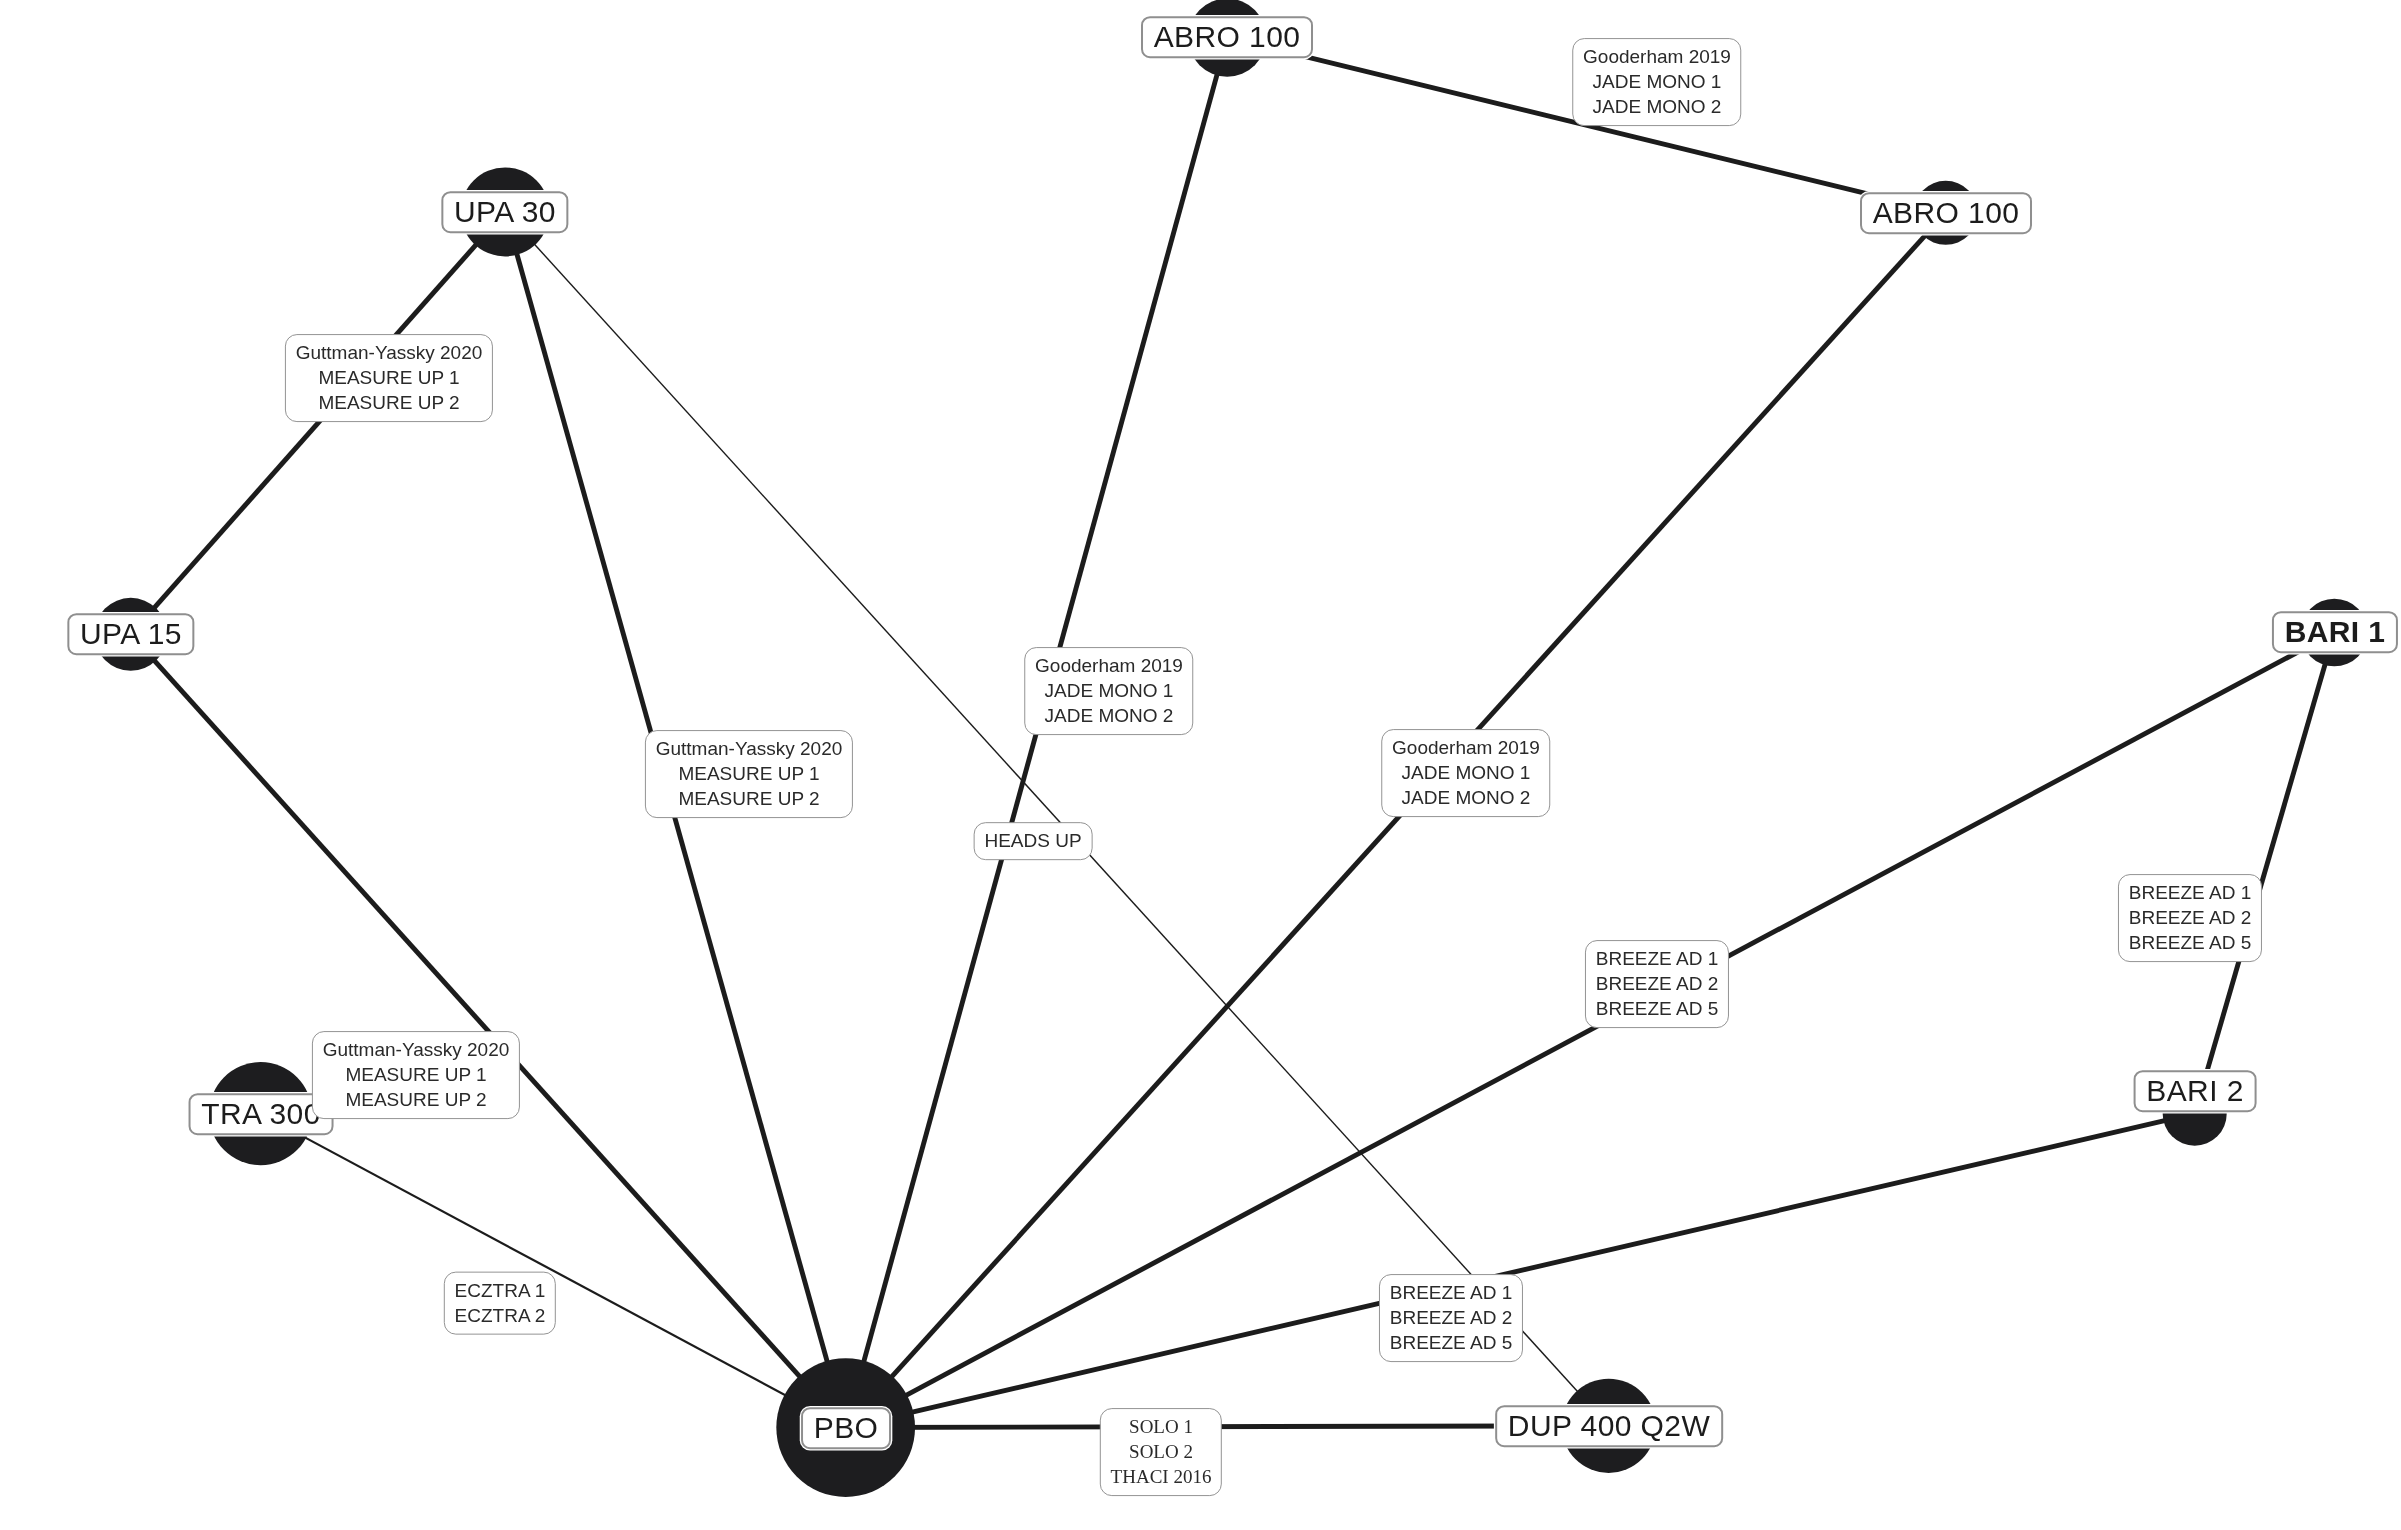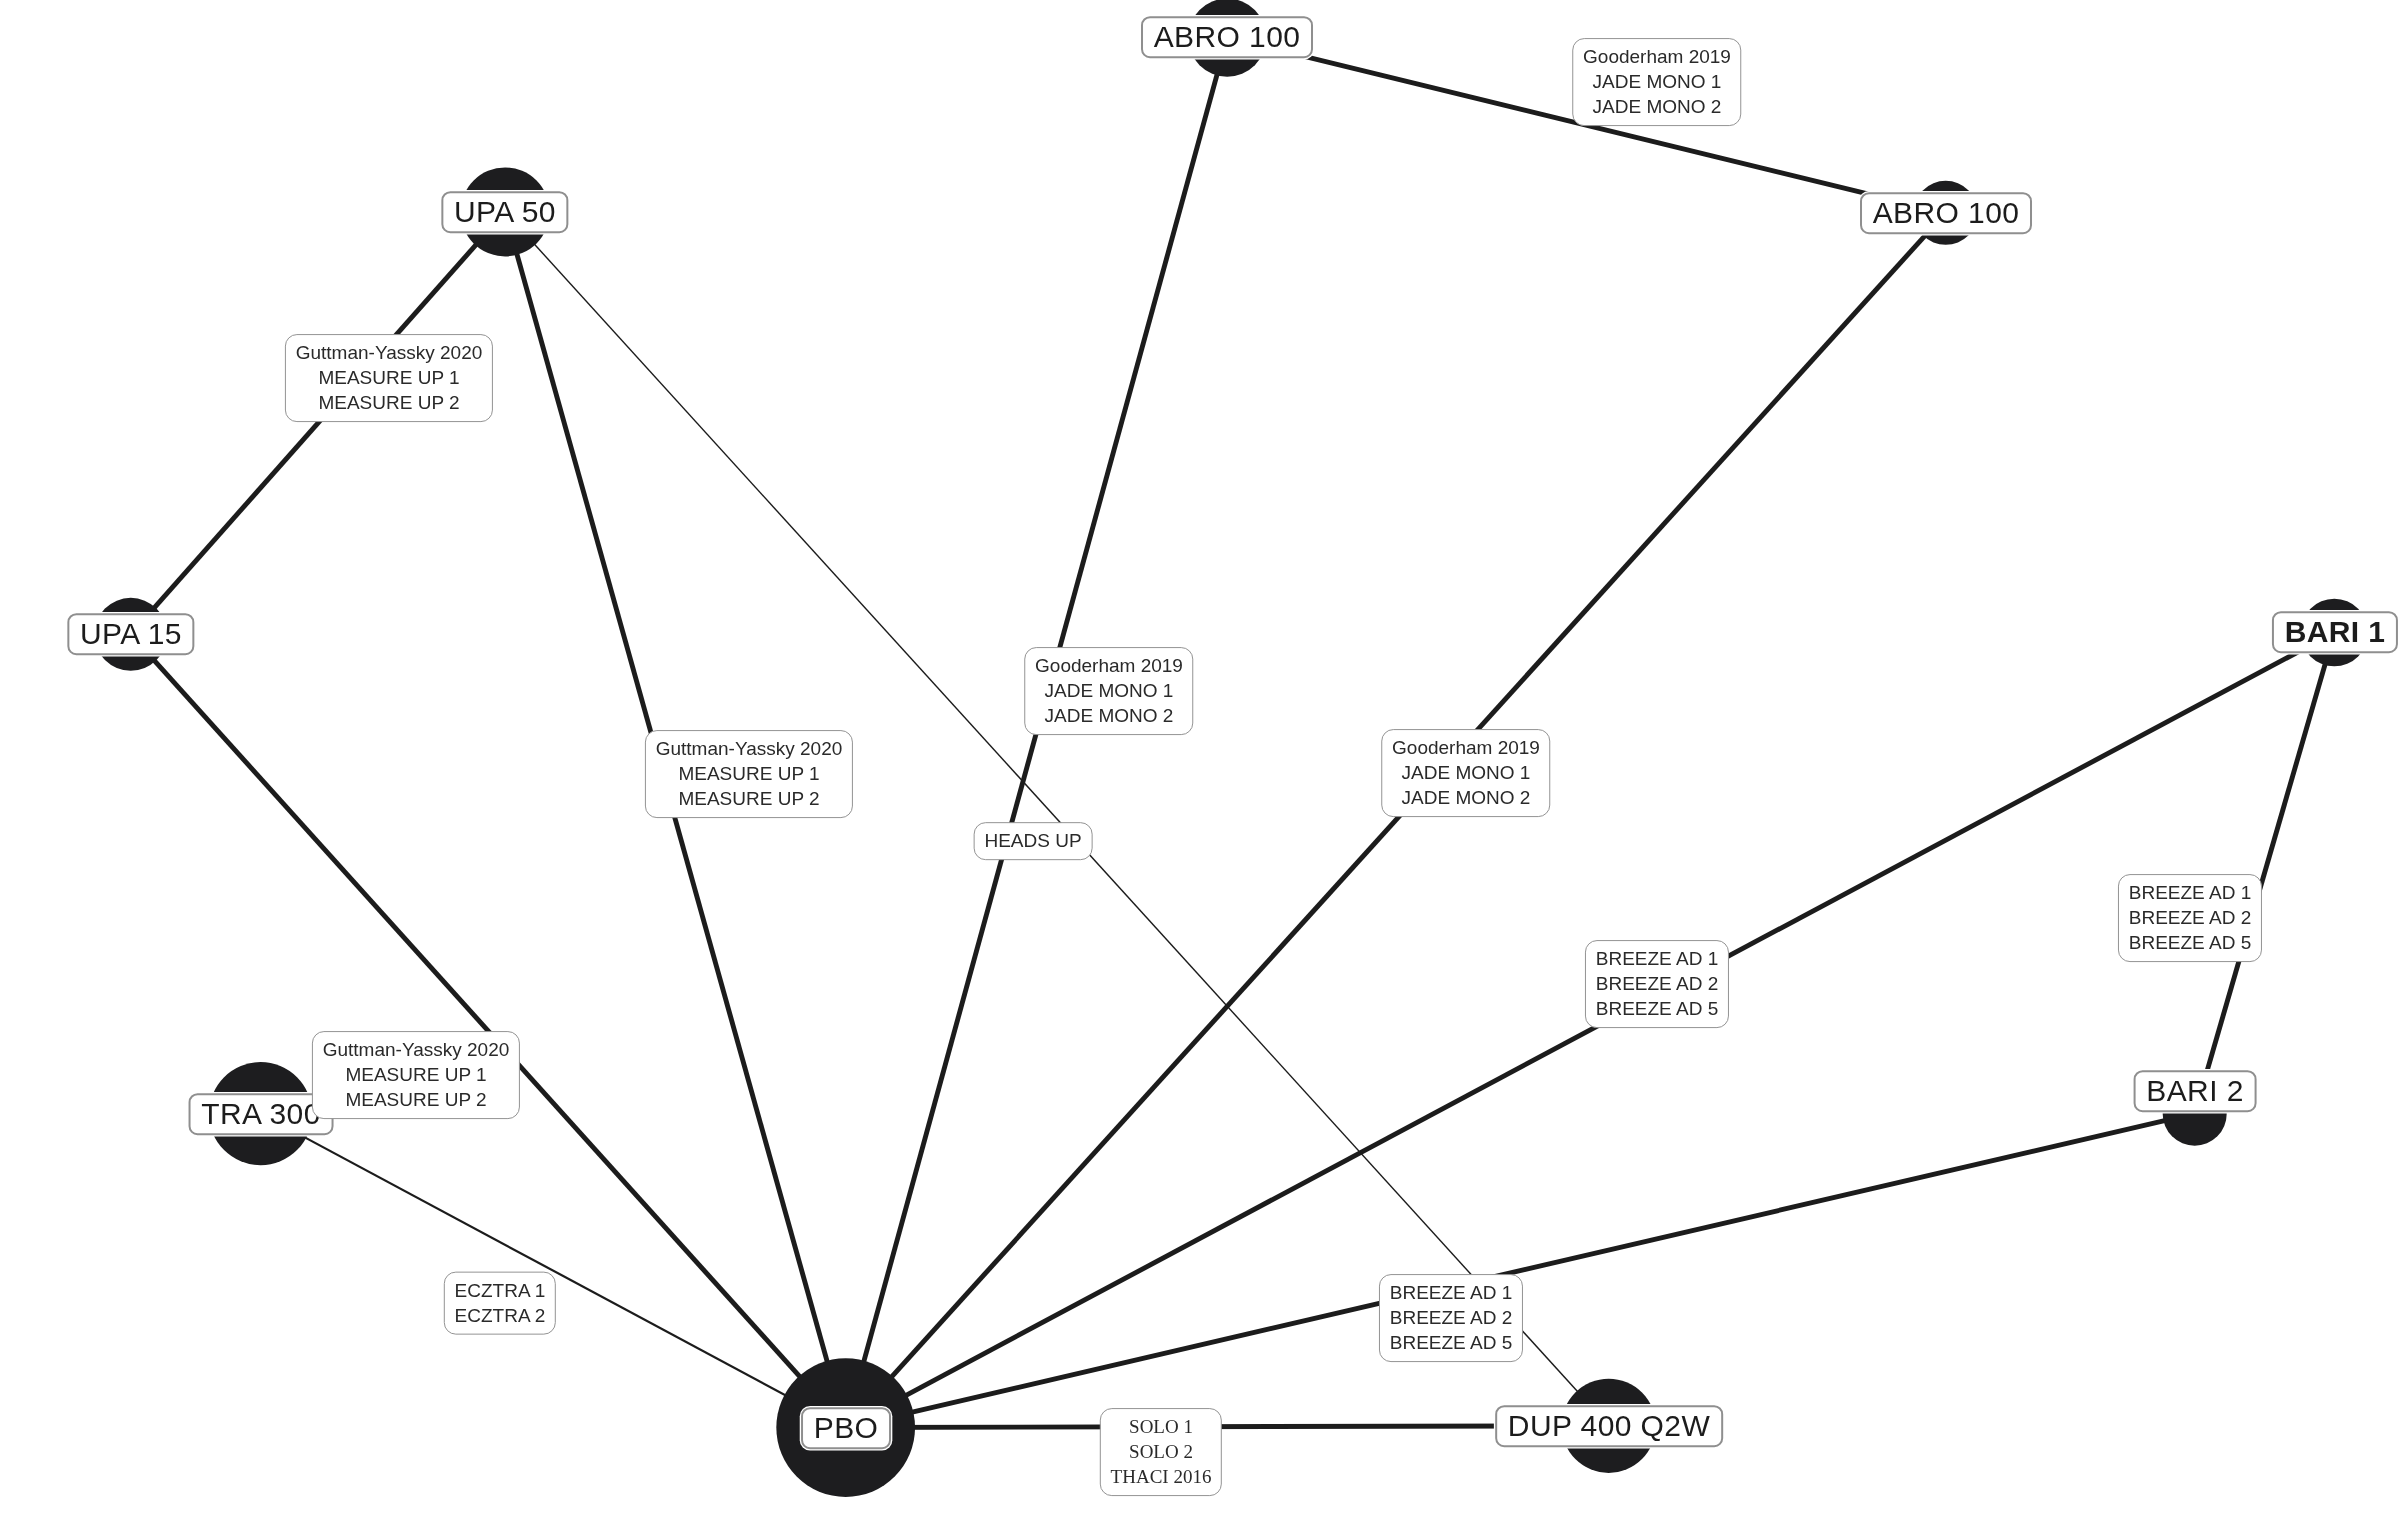--- a/index.html
+++ b/index.html
@@ -50,21 +50,21 @@
         <circle cx="2625" cy="711" r="38" fill="#1d1d1f"></circle>
         <circle cx="2468" cy="1252" r="36" fill="#1d1d1f"></circle>
         <circle cx="293" cy="1252" r="58" fill="#1d1d1f"></circle>
         <circle cx="951" cy="1605" r="78" fill="#1d1d1f"></circle>
         <circle cx="1809" cy="1603" r="53" fill="#1d1d1f"></circle>
       </g>
   </svg>
   <div>
       <div class="node-label" style="left: 1227px; top: 37px;">ABRO 100</div>
       <div class="node-label" style="left: 1946px; top: 213px;">ABRO 100</div>
-      <div class="node-label" style="left: 505px; top: 212px;">UPA 50</div>
+      <div class="node-label" style="left: 505px; top: 212px;">UPA 30</div>
       <div class="node-label" style="left: 131px; top: 634px;">UPA 15</div>
       <div class="node-label" style="left: 2335px; top: 632px; font-weight: bold;">BARI 1</div>
       <div class="node-label" style="left: 2195px; top: 1091px;">BARI 2</div>
       <div class="node-label" style="left: 261px; top: 1114px;">TRA 300</div>
       <div class="node-label" style="left: 846px; top: 1428px;">PBO</div>
       <div class="node-label" style="left: 1609px; top: 1426px;">DUP 400 Q2W</div>
       <div class="edge-label" style="left: 389px; top: 378px;">
         <div>Guttman-Yassky 2020</div>
         <div>MEASURE UP 1</div>
         <div>MEASURE UP 2</div>

